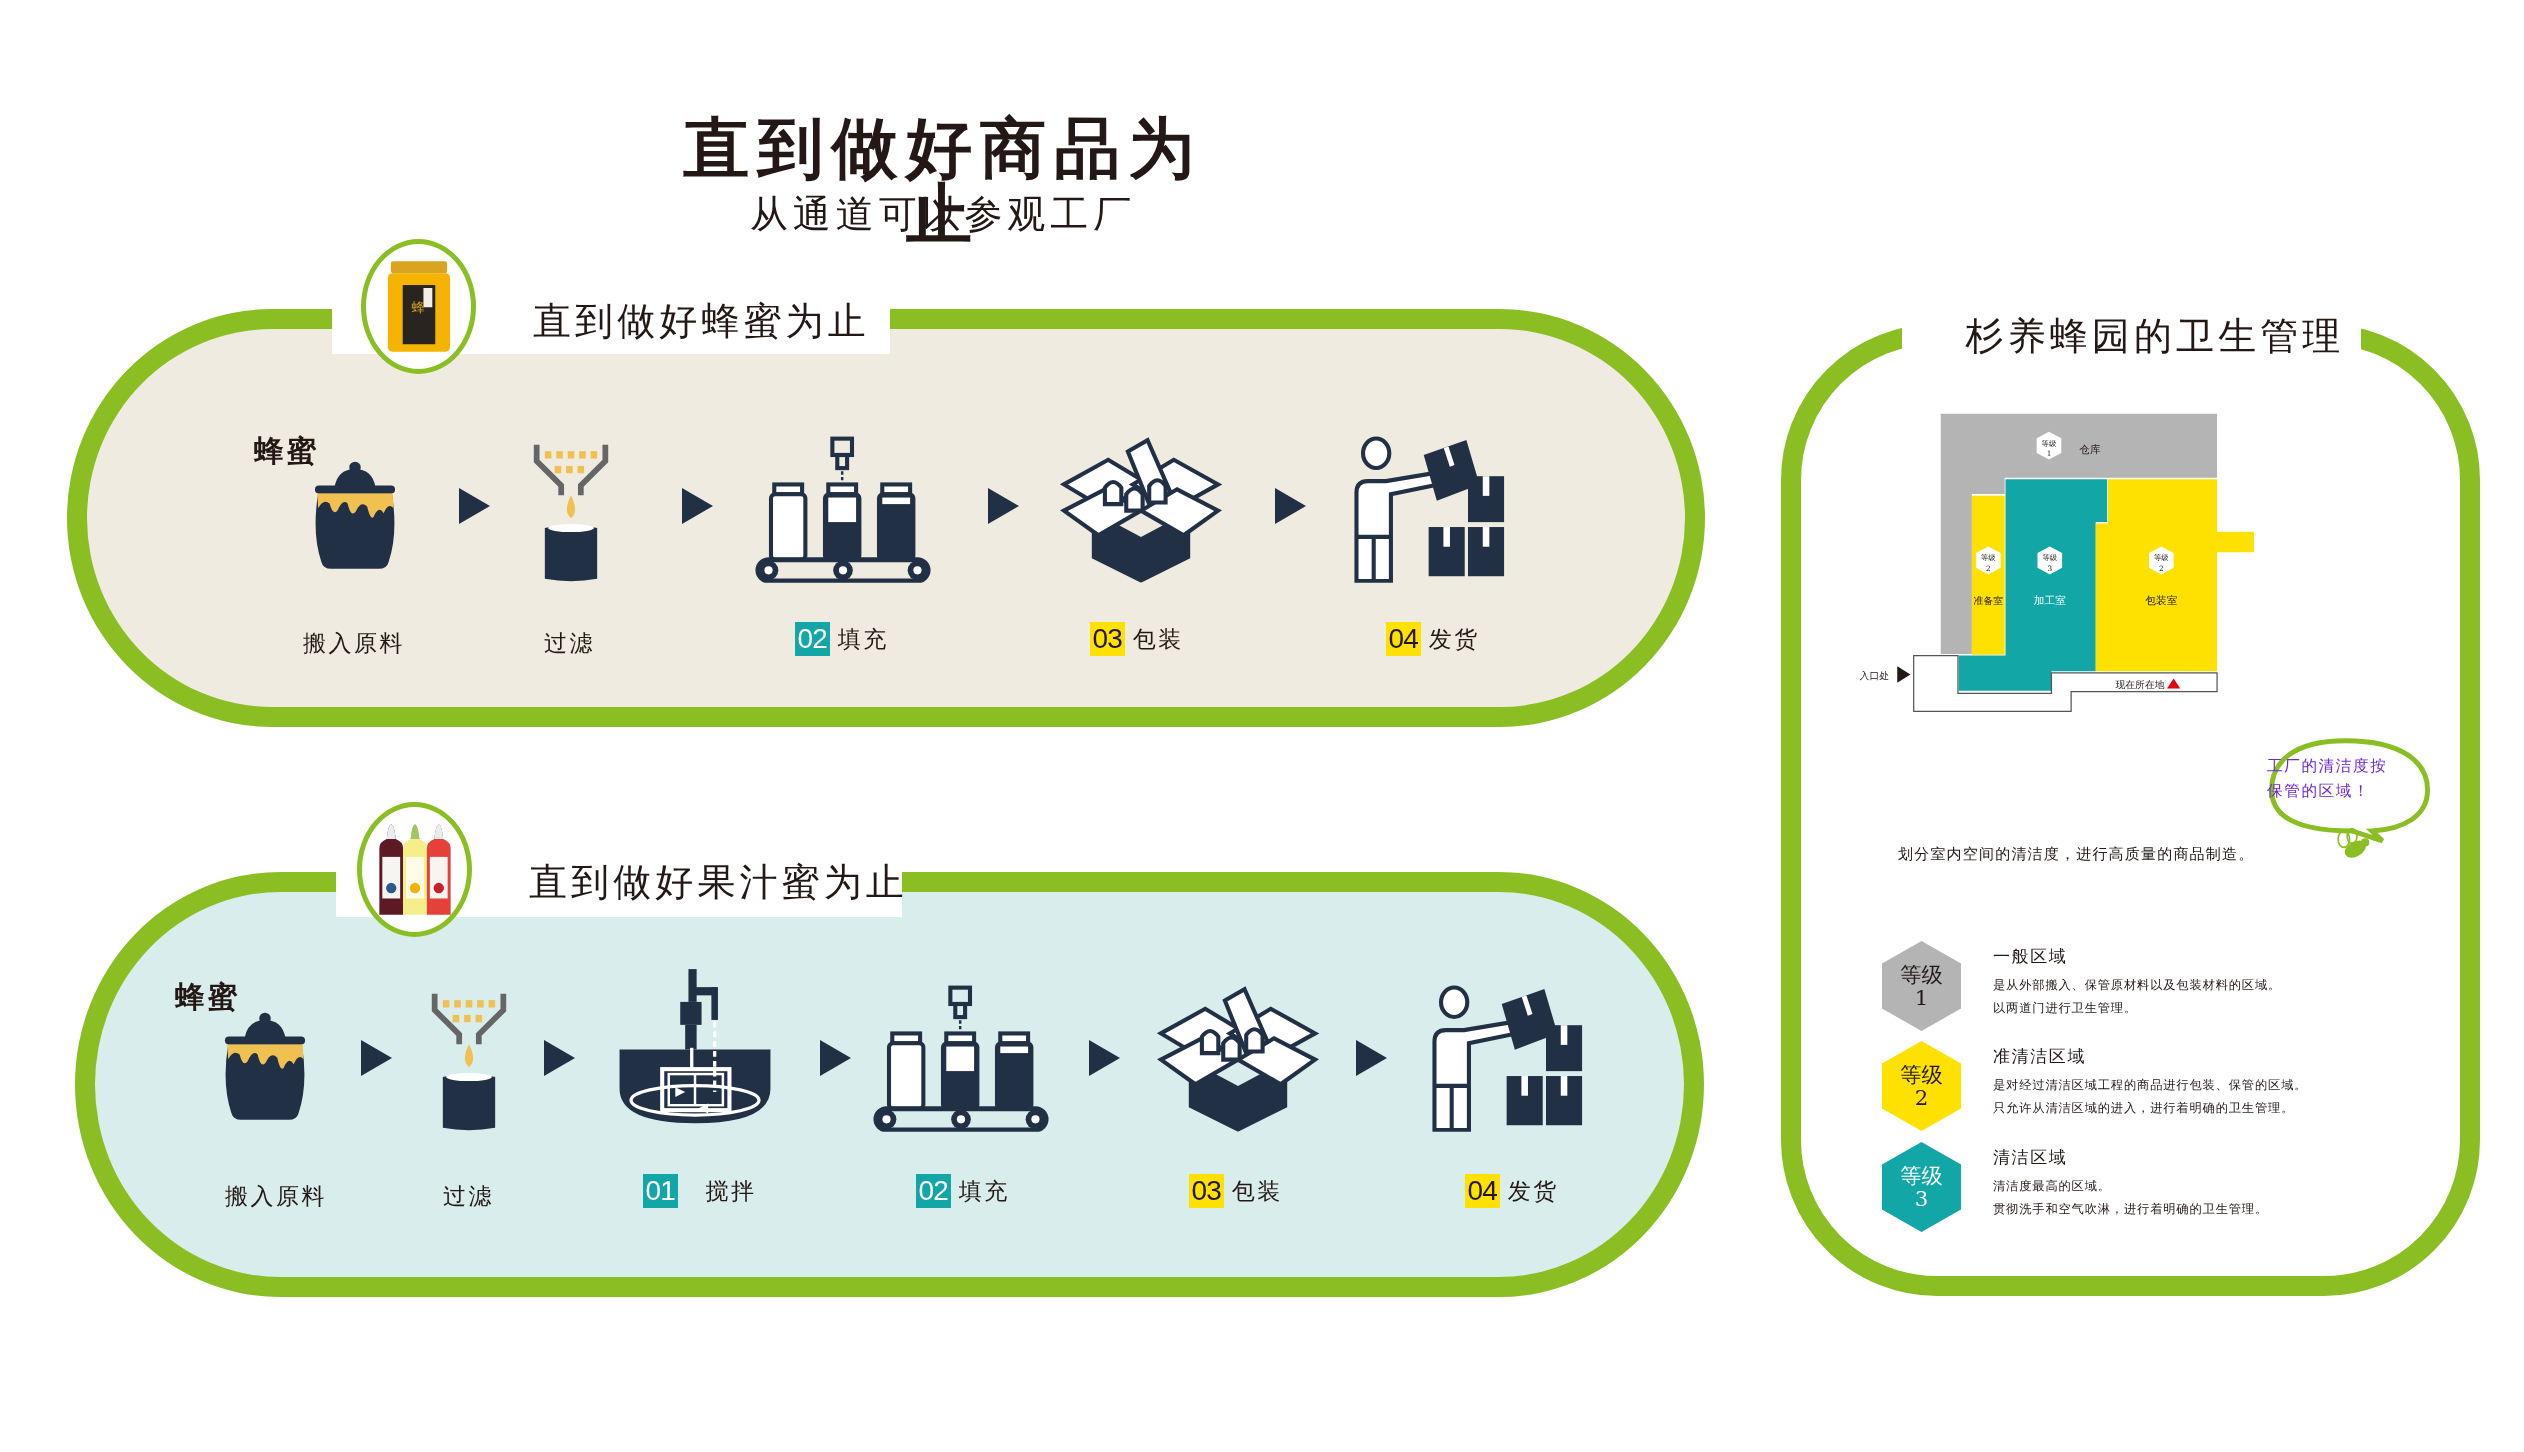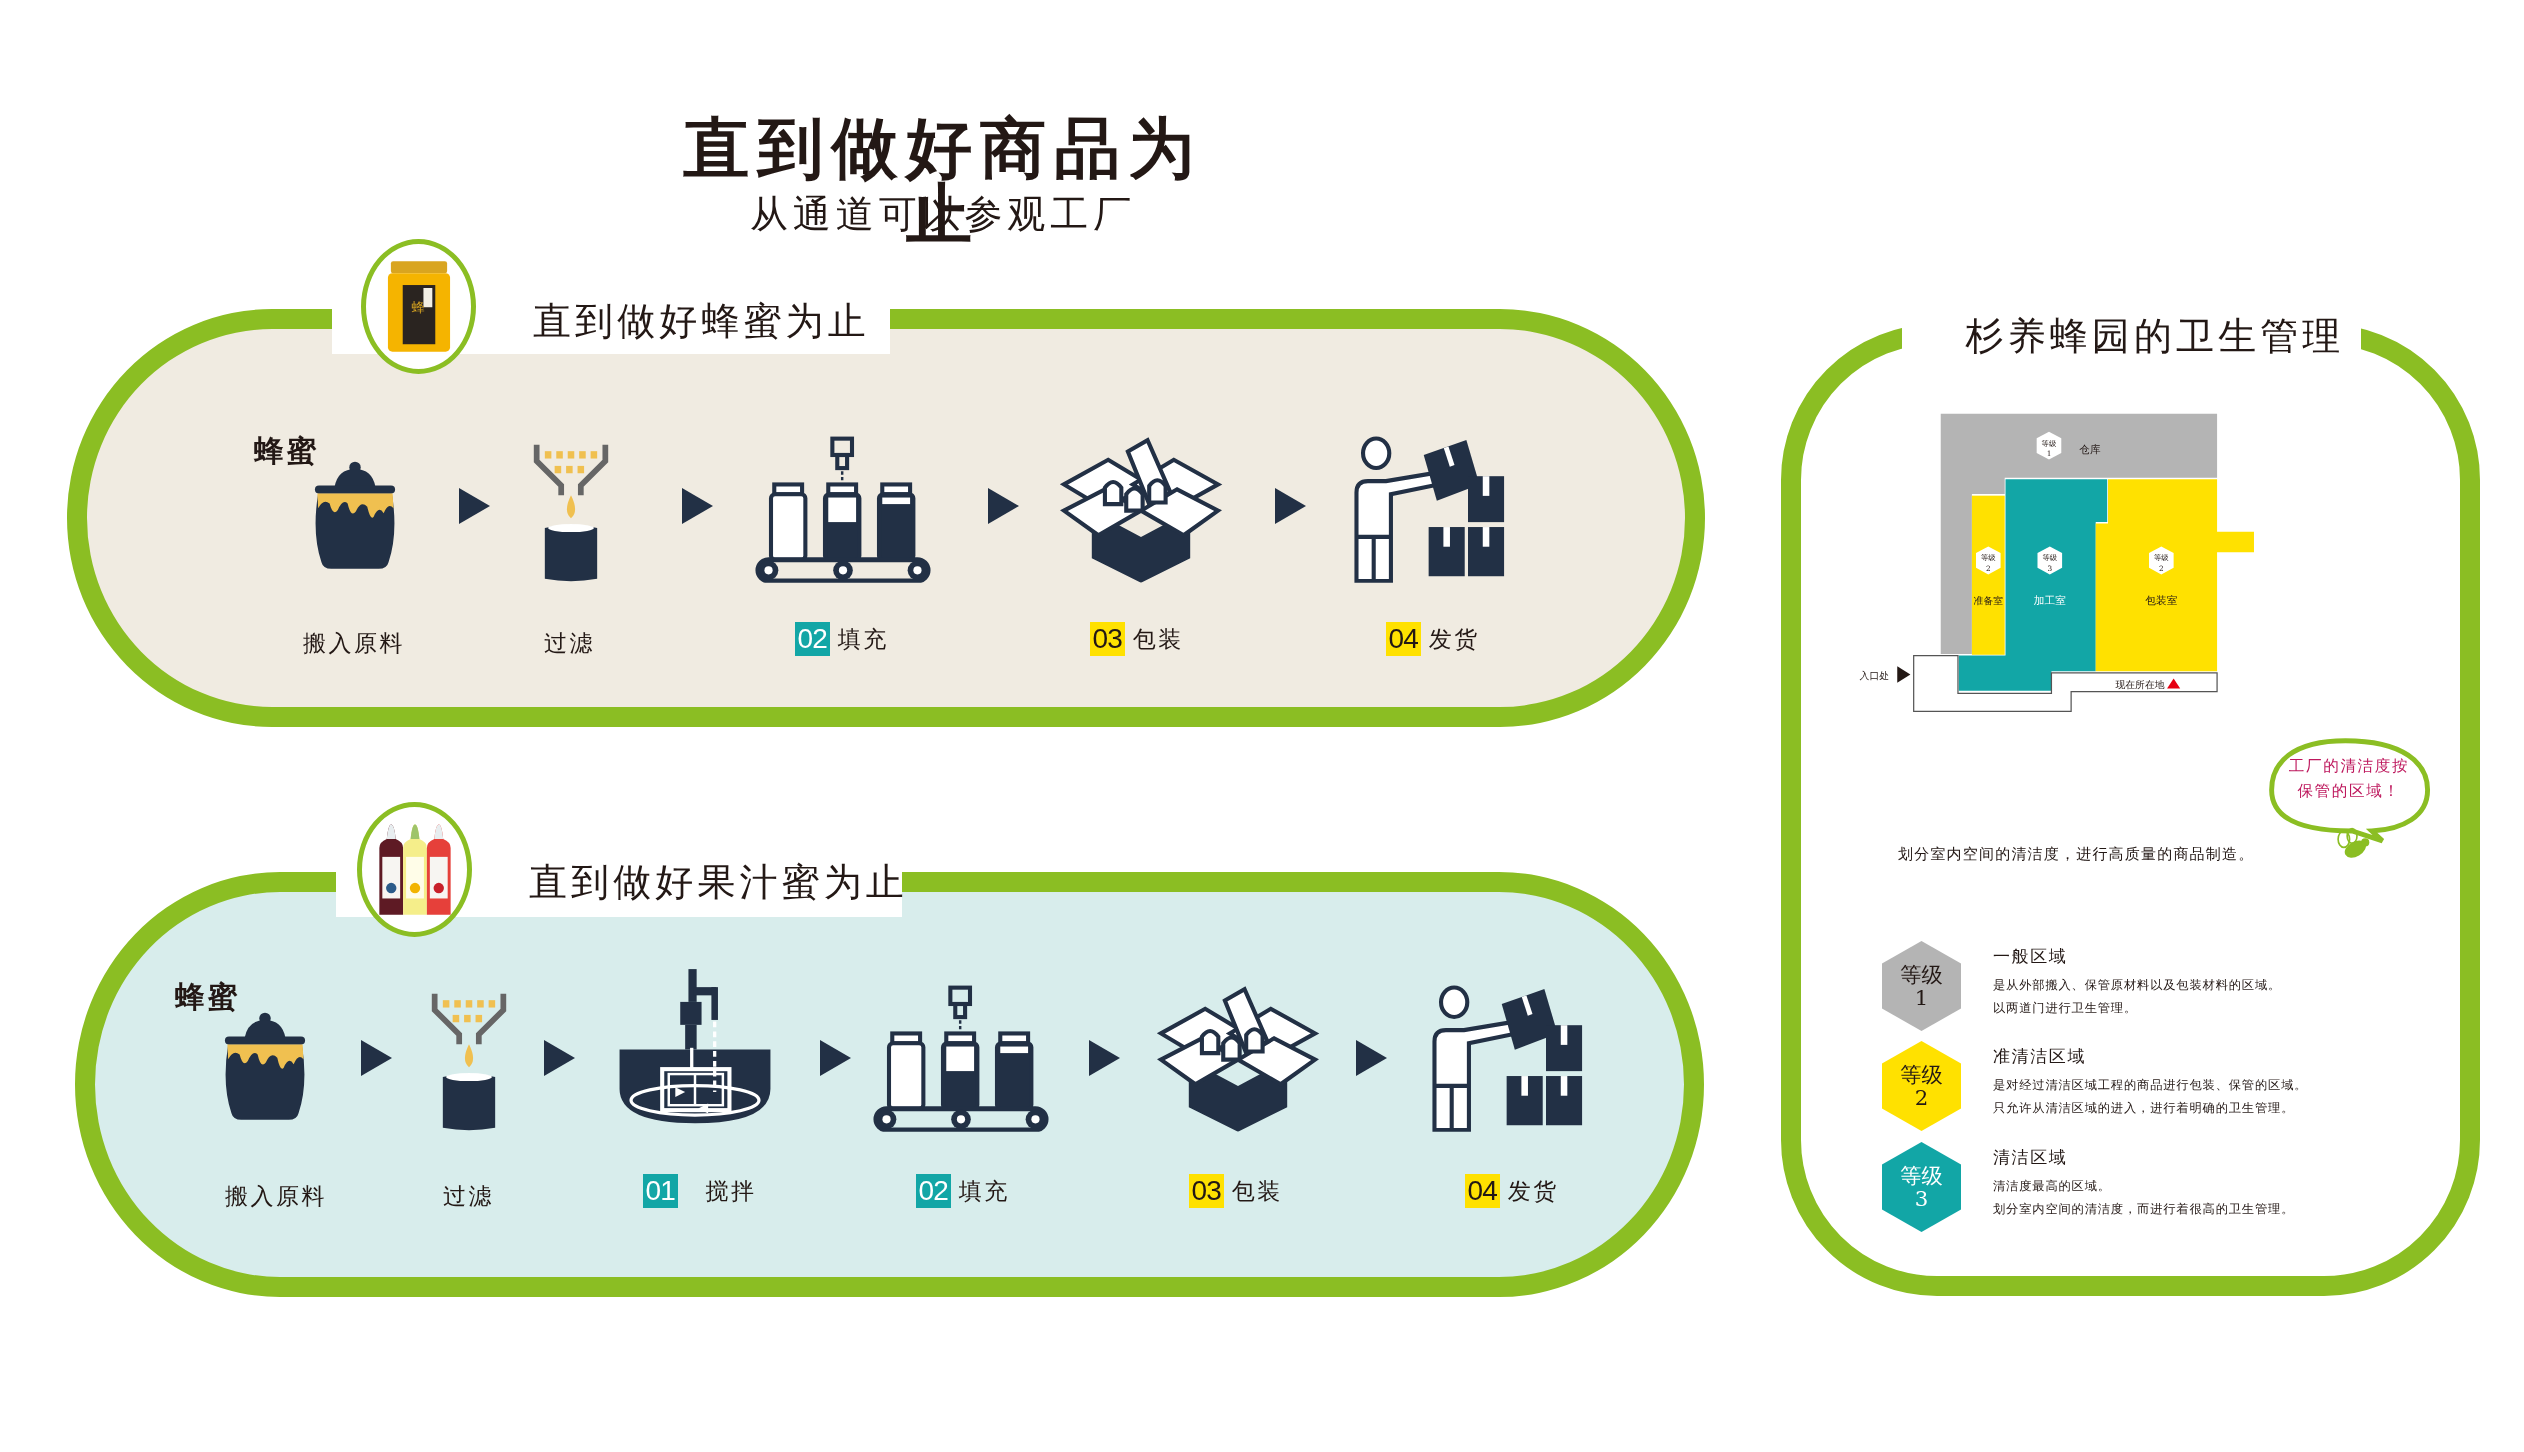--- a/index.html
+++ b/index.html
@@ -37,22 +37,22 @@
 
   
   .hygiene-panel { position: absolute; left: 1781px; top: 324px; width: 699px; height: 972px;
     border: 20.5px solid #8bbe23; border-radius: 156px; background: #ffffff; }
   .hygiene-gap { position: absolute; left: 1902px; top: 312px; width: 459px; height: 49px; background: #ffffff; }
   .hygiene-title { position: absolute; left: 1902px; top: 317px; width: 506px; text-align: center;
     font-size: 38px; letter-spacing: 4.1px; line-height: 1; }
 
   .map-label { font-family: "DejaVu Serif", serif; }
 
-  .bubble-text { position: absolute; left: 2267px; top: 754px; width: 164px; text-align: center;
-    font-size: 15.6px; color: #be185d; line-height: 24.6px; letter-spacing: 1.6px; }
+  .bubble-text { position: absolute; left: 2267px; top: 754px; width: 164px; text-align: left;
+    font-size: 15.6px; color: #6d28d9; line-height: 24.6px; letter-spacing: 1.6px; }
 
   .intro-text { position: absolute; left: 1898px; top: 838px; width: 525px; font-size: 15px;
     line-height: 33px; letter-spacing: 1.2px; }
 
   .level-row { position: absolute; left: 1882px; width: 533px; height: 90px; }
   .level-hex { position: absolute; left: 0; top: 0; width: 79px; height: 90px;
     clip-path: polygon(50% 0, 100% 25%, 100% 75%, 50% 100%, 0 75%, 0 25%);
     display: flex; flex-direction: column; align-items: center; justify-content: center;
     font-size: 21.3px; line-height: 23px; }
   .level-name { position: absolute; left: 111px; top: 6.6px; font-size: 17px; letter-spacing: 1.6px; line-height: 1; }
@@ -375,16 +375,16 @@
 </div>
 
 <div class="level-row" style="top:1142px;">
   <div class="level-hex" style="background:#12a6a6; color:#ffffff;">
     <span>等级</span>
     <span>3</span>
   </div>
   <div class="level-name">清洁区域</div>
   <div class="level-desc">
     <div>清洁度最高的区域。</div>
-    <div>划分室内空间的清洁度，而进行着很高的卫生管理。</div>
+    <div>贯彻洗手和空气吹淋，进行着明确的卫生管理。</div>
   </div>
 </div>
 
 
 </body></html>

